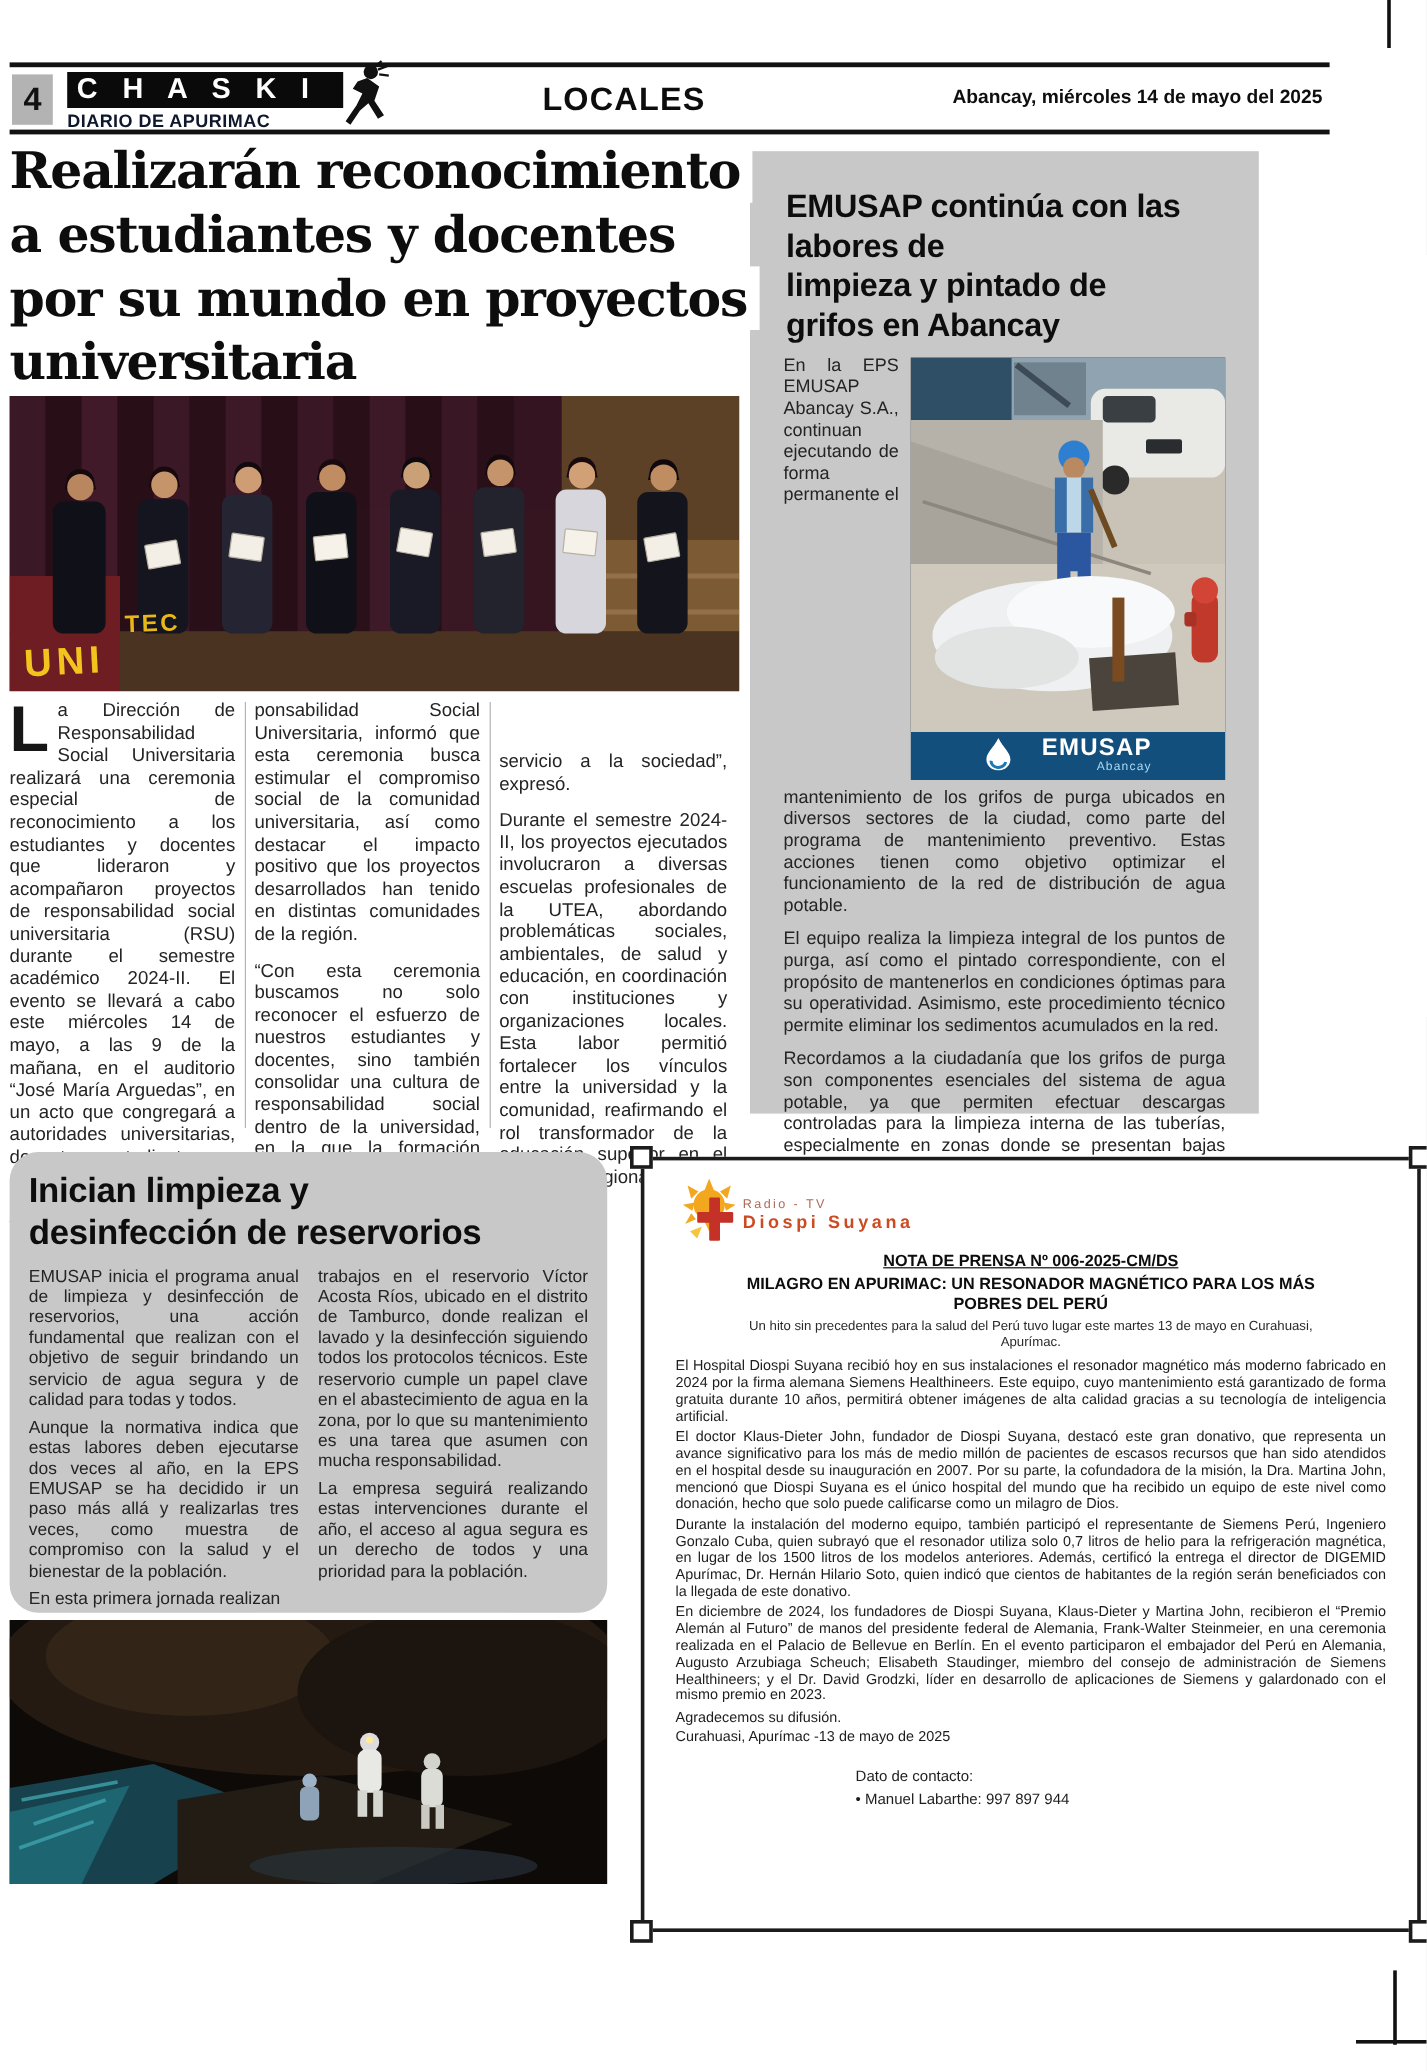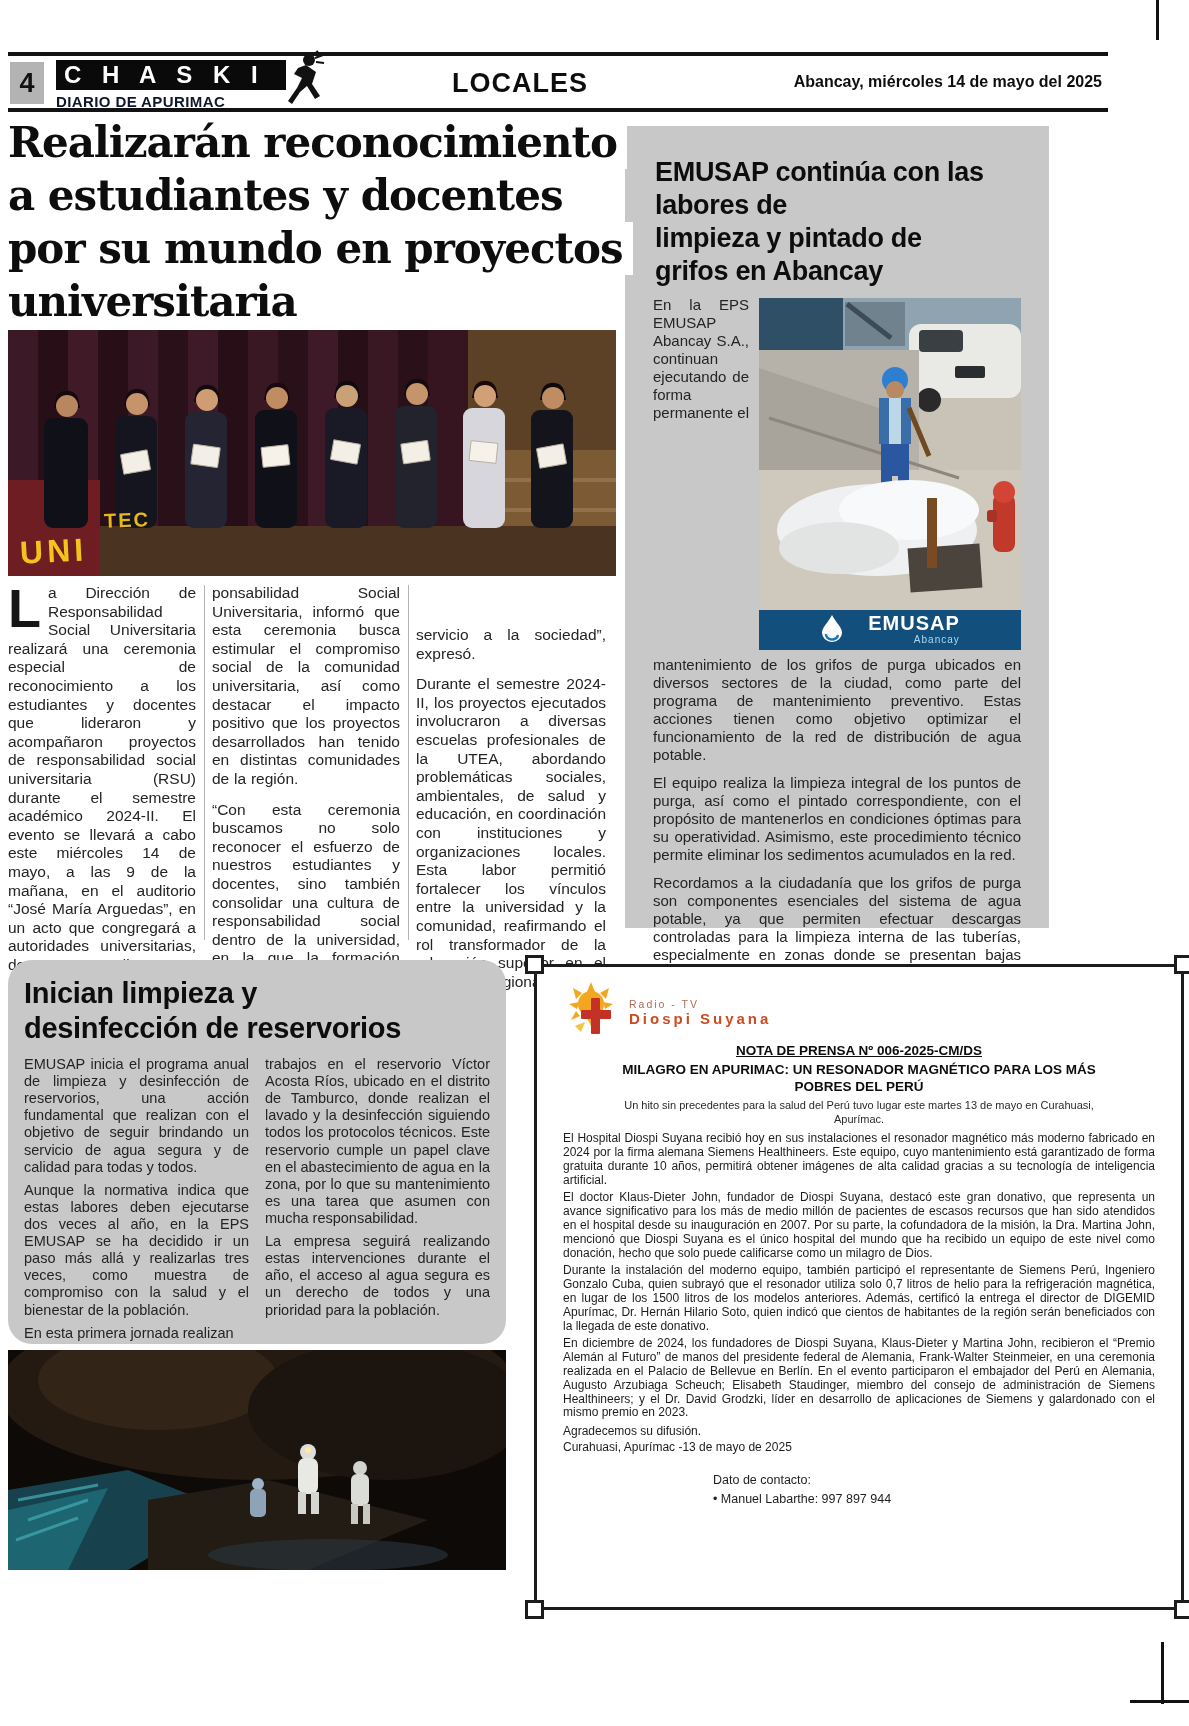--- a/index.html
+++ b/index.html
@@ -318,21 +318,21 @@
     </svg>
   </div>
 
   <div class="abs pressframe" style="left:534px;top:964px;width:644px;height:640px;">
     <div class="corner" style="left:-12px;top:-12px;"></div>
     <div class="corner" style="right:-12px;top:-12px;"></div>
     <div class="corner" style="left:-12px;bottom:-12px;"></div>
     <div class="corner" style="right:-12px;bottom:-12px;"></div>
 
     <div class="press-inner">
-      <div style="display:flex;align-items:center;gap:10px;height:62px;">
+      <div style="display:flex;align-items:center;height:62px;">
         <span>
           <svg width="56" height="56" viewBox="0 0 56 56">
             <g fill="#f3a71f">
               <polygon points="28,0 32,10 24,10"></polygon>
                 <polygon points="28,44 32,36 24,36"></polygon>
               <polygon points="6,22 16,20 14,27"></polygon>
                 <polygon points="50,22 40,20 42,27"></polygon>
               <polygon points="10,6 19,11 13,17"></polygon>
                 <polygon points="46,6 37,11 43,17"></polygon>
               <polygon points="8,38 17,34 13,29"></polygon>

